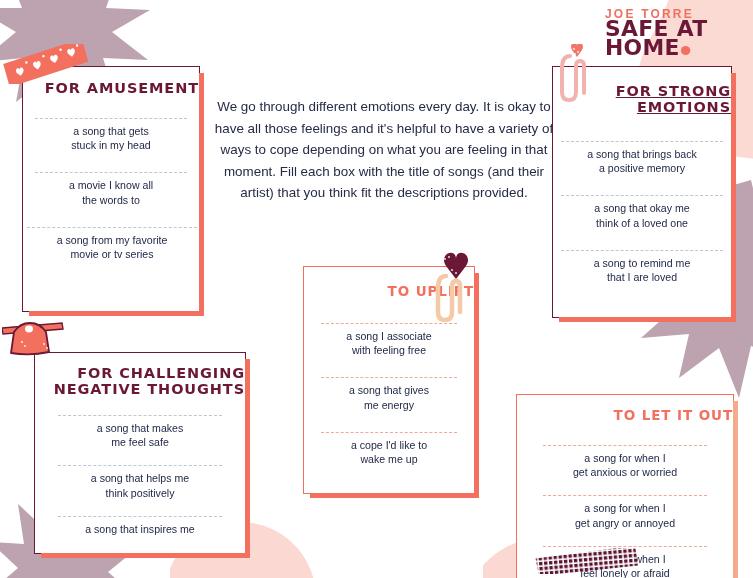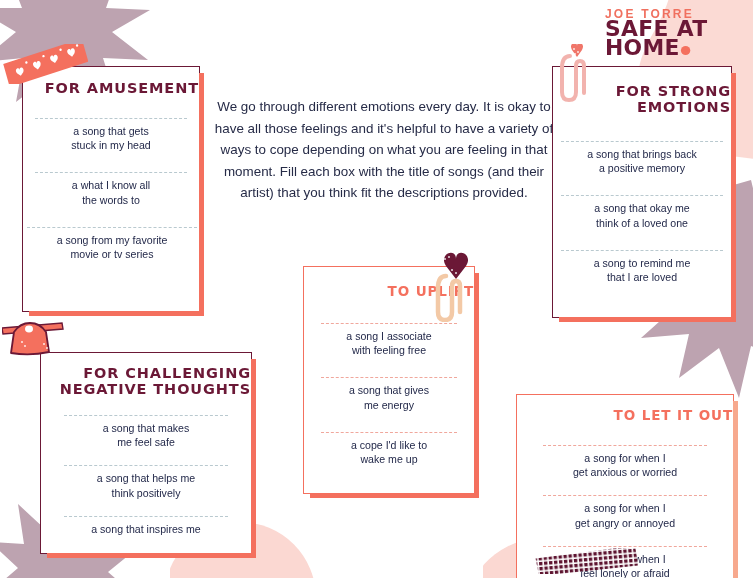--- a/index.html
+++ b/index.html
@@ -84,25 +84,25 @@
   
   #card-amusement{left:22px;top:66px;width:178px;height:246px;}
   #card-amusement .card-title{font-size:14.5px;padding-top:13px;}
   #card-amusement .slots{padding:22px 4px 0 4px;}
   #card-amusement .slot{width:152px;}
   #card-amusement .slot:nth-child(1){margin-bottom:20px;}
   #card-amusement .slot:nth-child(2){margin-bottom:20px;}
   #card-amusement .slot:nth-child(3){width:170px;}
 
   #card-strong{left:552px;top:66px;width:180px;height:252px;}
-  #card-strong .card-title{font-size:14.5px;padding-top:16px;}
+  #card-strong .card-title{font-size:14.5px;padding-top:16px;text-decoration:underline;}
   #card-strong .slots{padding:26px 4px 0 4px;}
   #card-strong .slot{width:162px;margin-bottom:20px;}
 
-  #card-challenging{left:40px;top:352px;width:212px;height:202px;}
+  #card-challenging{left:34px;top:352px;width:212px;height:202px;}
   #card-challenging .card-title{font-size:14.5px;padding-top:12px;}
   #card-challenging .slots{padding:18px 6px 0 6px;}
   #card-challenging .slot{width:164px;margin-bottom:16px;}
 
   #card-uplift{left:303px;top:266px;width:172px;height:228px;}
   #card-uplift .card-title{font-size:13.5px;padding-top:16px;}
   #card-uplift .slots{padding:24px 4px 0 4px;}
   #card-uplift .slot{width:136px;margin-bottom:20px;}
 
   #card-letitout{left:516px;top:362px;width:218px;height:222px;margin-top:32px;}
@@ -167,21 +167,21 @@
     <div class="edge-b"></div>
     <div class="card-title">FOR AMUSEMENT</div>
     <div class="slots">
       <div class="slot">
           <div class="rule"></div>
           <div class="lbl">a song that gets
 stuck in my head</div>
         </div>
       <div class="slot">
           <div class="rule"></div>
-          <div class="lbl">a what I know all
+          <div class="lbl">a movie I know all
 the words to</div>
         </div>
       <div class="slot">
           <div class="rule"></div>
           <div class="lbl">a song from my favorite
 movie or tv series</div>
         </div>
     </div>
   </div>
 

